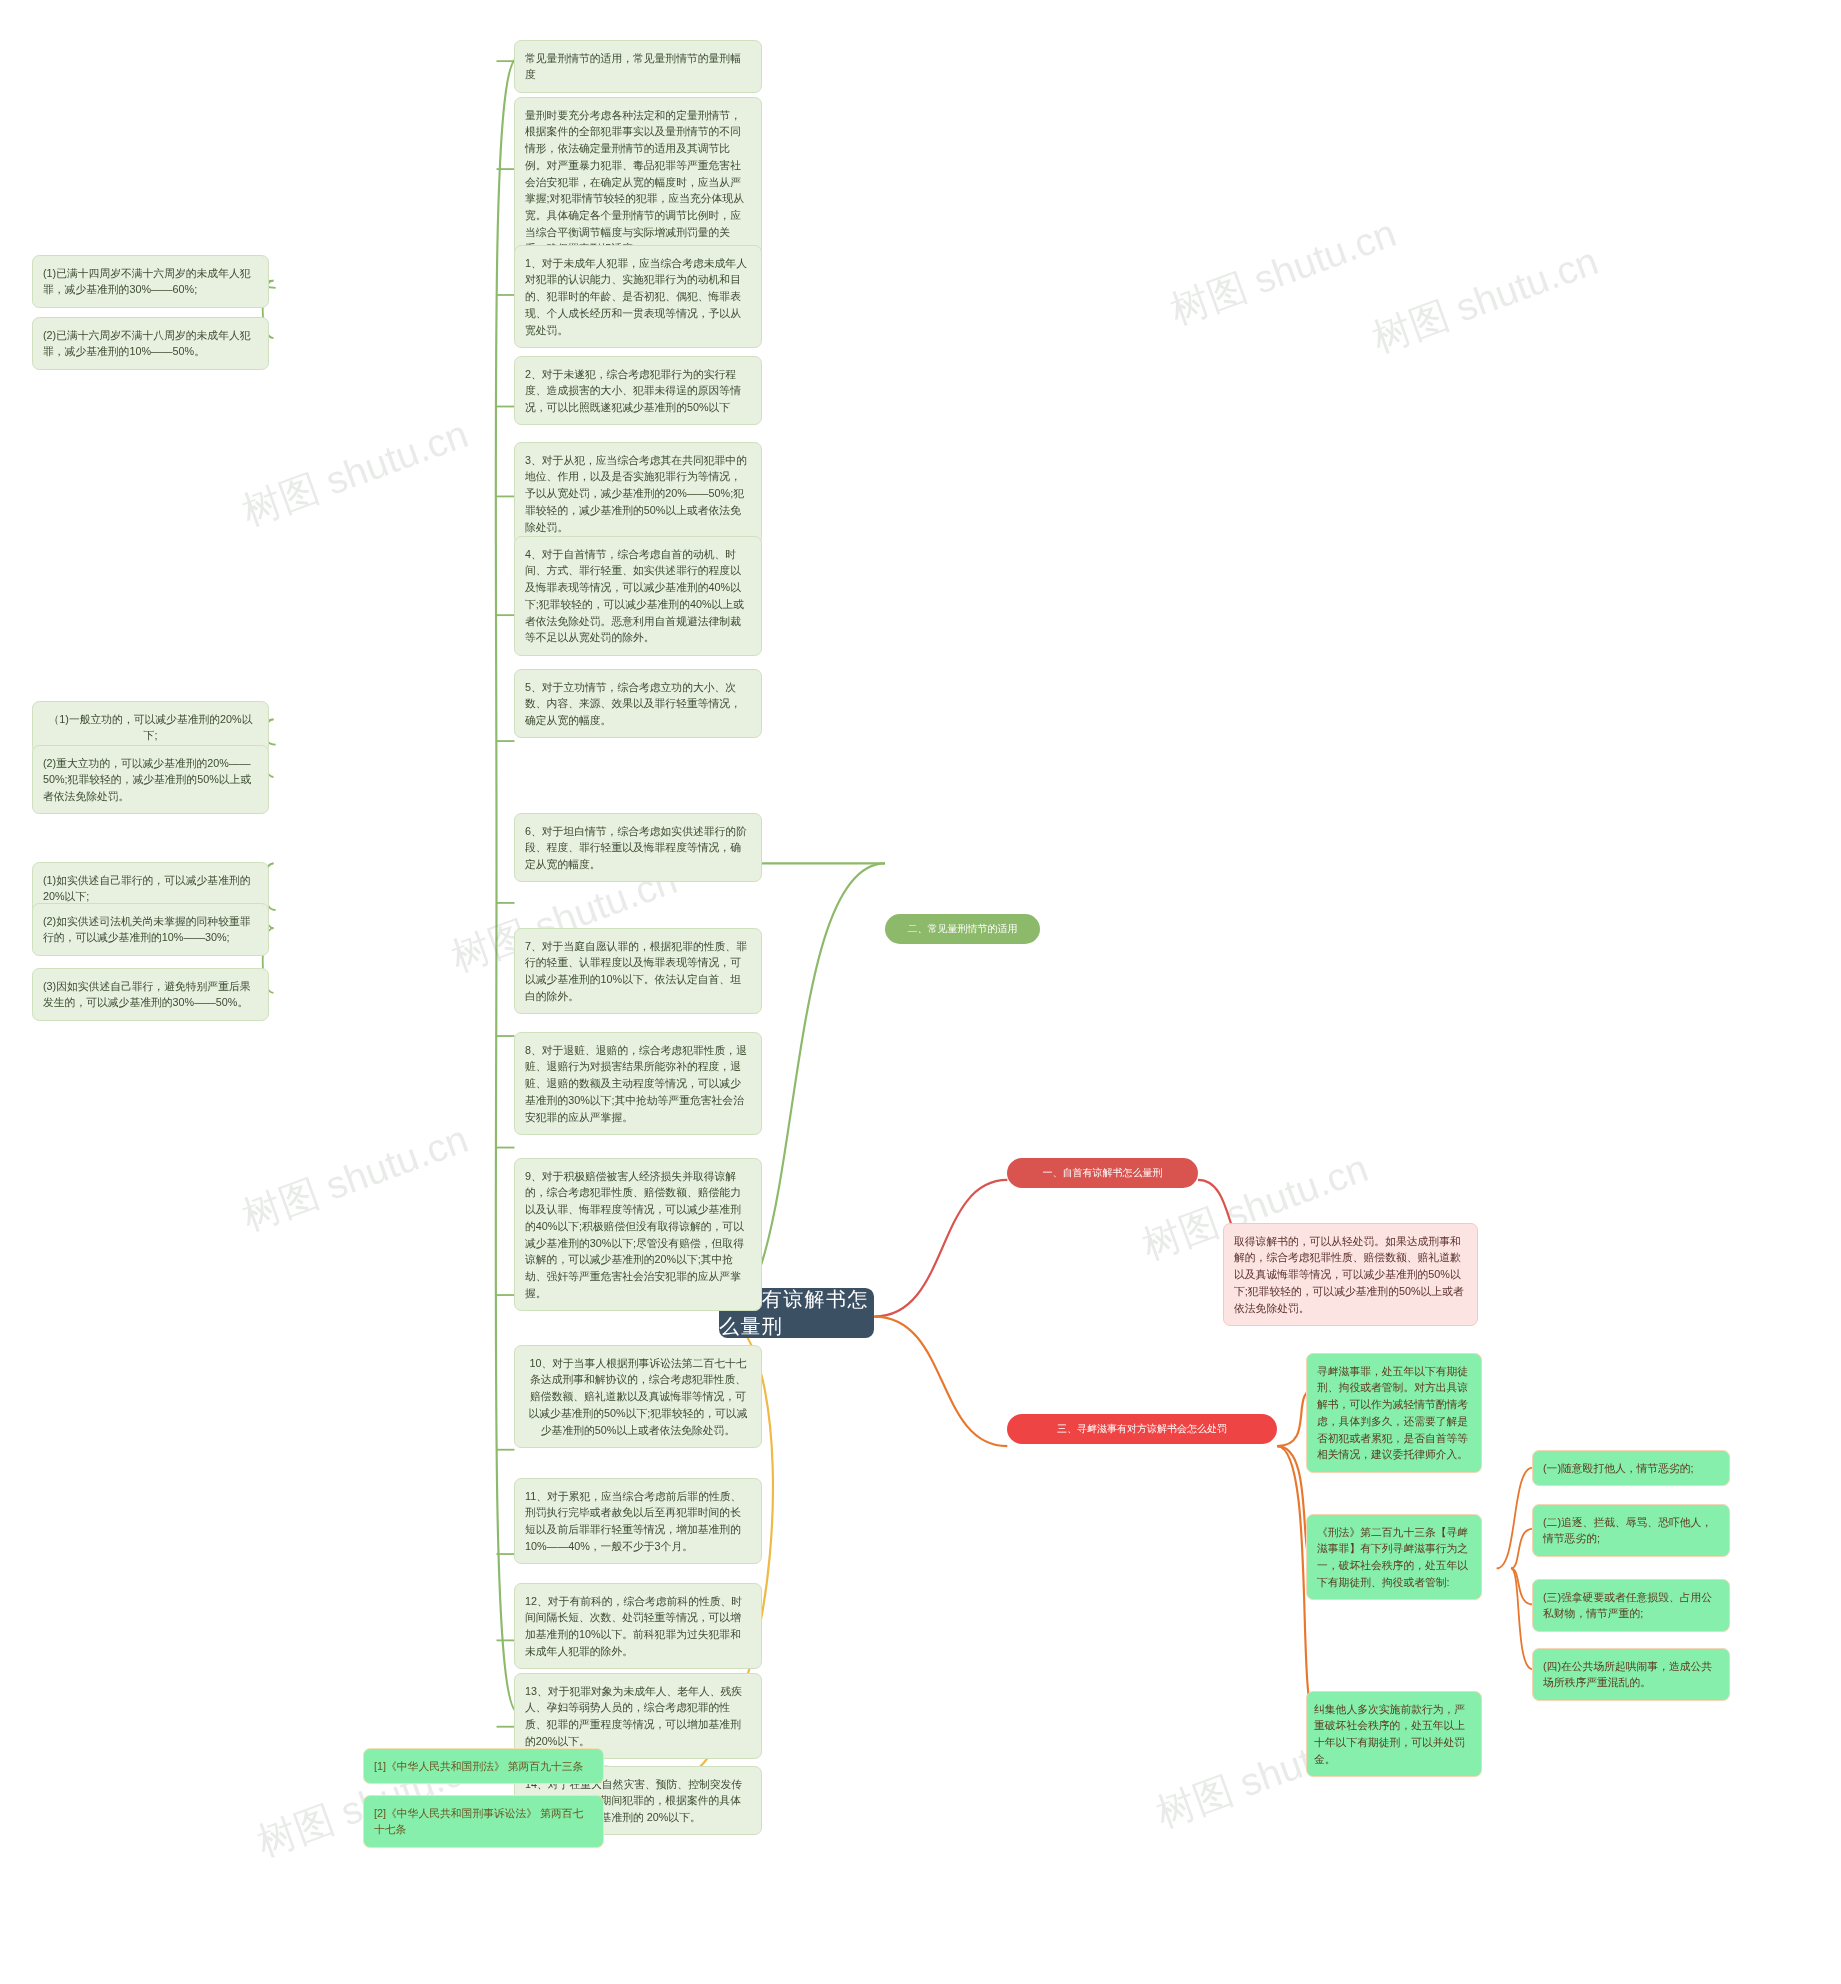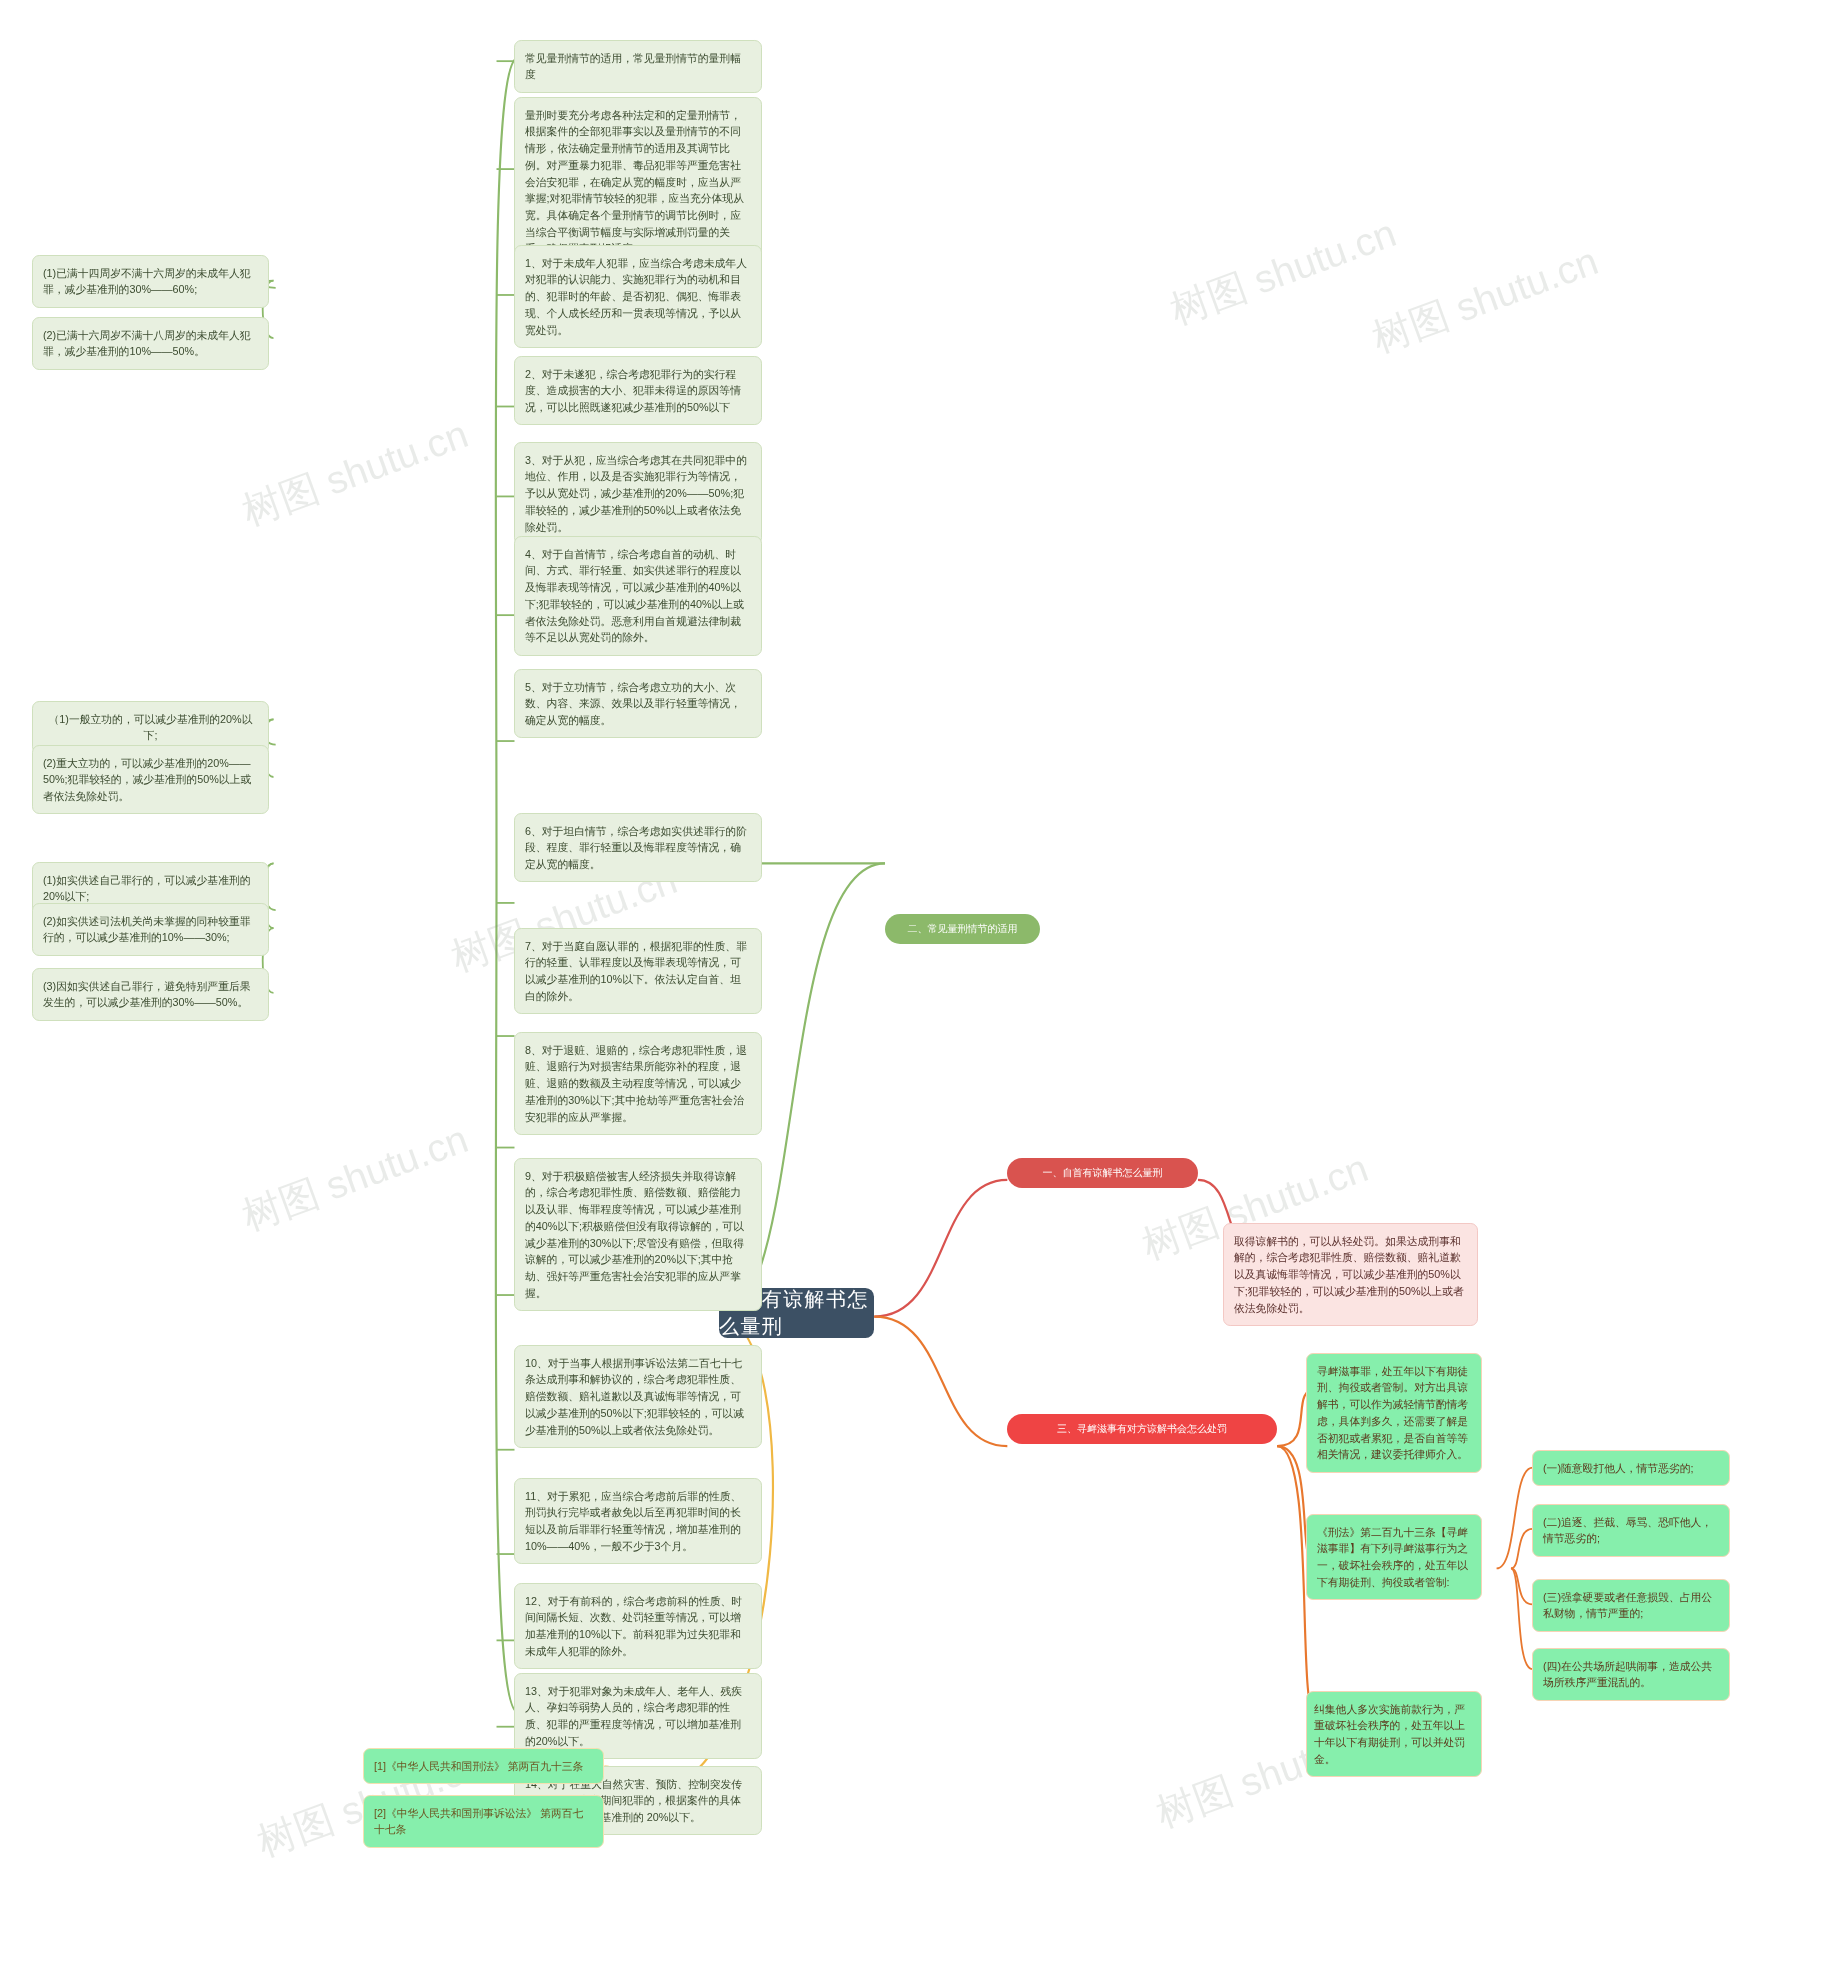--- a/index.html
+++ b/index.html
@@ -136,21 +136,21 @@
   </div>
   <div class="node leaf-green" style="left:514px;top:928px;width:248px;">
     <span>7、对于当庭自愿认罪的，根据犯罪的性质、罪行的轻重、认罪程度以及悔罪表现等情况，可以减少基准刑的10%以下。依法认定自首、坦白的除外。</span>
   </div>
   <div class="node leaf-green" style="left:514px;top:1032px;width:248px;">
     <span>8、对于退赃、退赔的，综合考虑犯罪性质，退赃、退赔行为对损害结果所能弥补的程度，退赃、退赔的数额及主动程度等情况，可以减少基准刑的30%以下;其中抢劫等严重危害社会治安犯罪的应从严掌握。</span>
   </div>
   <div class="node leaf-green" style="left:514px;top:1158px;width:248px;">
     <span>9、对于积极赔偿被害人经济损失并取得谅解的，综合考虑犯罪性质、赔偿数额、赔偿能力以及认罪、悔罪程度等情况，可以减少基准刑的40%以下;积极赔偿但没有取得谅解的，可以减少基准刑的30%以下;尽管没有赔偿，但取得谅解的，可以减少基准刑的20%以下;其中抢劫、强奸等严重危害社会治安犯罪的应从严掌握。</span>
   </div>
-  <div class="node leaf-green" style="left:514px;top:1345px;width:248px;">
+  <div class="node leaf-green" style="left:514px;top:1345px;width:248px;text-align:center;">
     <span>10、对于当事人根据刑事诉讼法第二百七十七条达成刑事和解协议的，综合考虑犯罪性质、赔偿数额、赔礼道歉以及真诚悔罪等情况，可以减少基准刑的50%以下;犯罪较轻的，可以减少基准刑的50%以上或者依法免除处罚。</span>
   </div>
   <div class="node leaf-green" style="left:514px;top:1478px;width:248px;">
     <span>11、对于累犯，应当综合考虑前后罪的性质、刑罚执行完毕或者赦免以后至再犯罪时间的长短以及前后罪罪行轻重等情况，增加基准刑的10%——40%，一般不少于3个月。</span>
   </div>
   <div class="node leaf-green" style="left:514px;top:1583px;width:248px;">
     <span>12、对于有前科的，综合考虑前科的性质、时间间隔长短、次数、处罚轻重等情况，可以增加基准刑的10%以下。前科犯罪为过失犯罪和未成年人犯罪的除外。</span>
   </div>
   <div class="node leaf-green" style="left:514px;top:1673px;width:248px;">
     <span>13、对于犯罪对象为未成年人、老年人、残疾人、孕妇等弱势人员的，综合考虑犯罪的性质、犯罪的严重程度等情况，可以增加基准刑的20%以下。</span>

